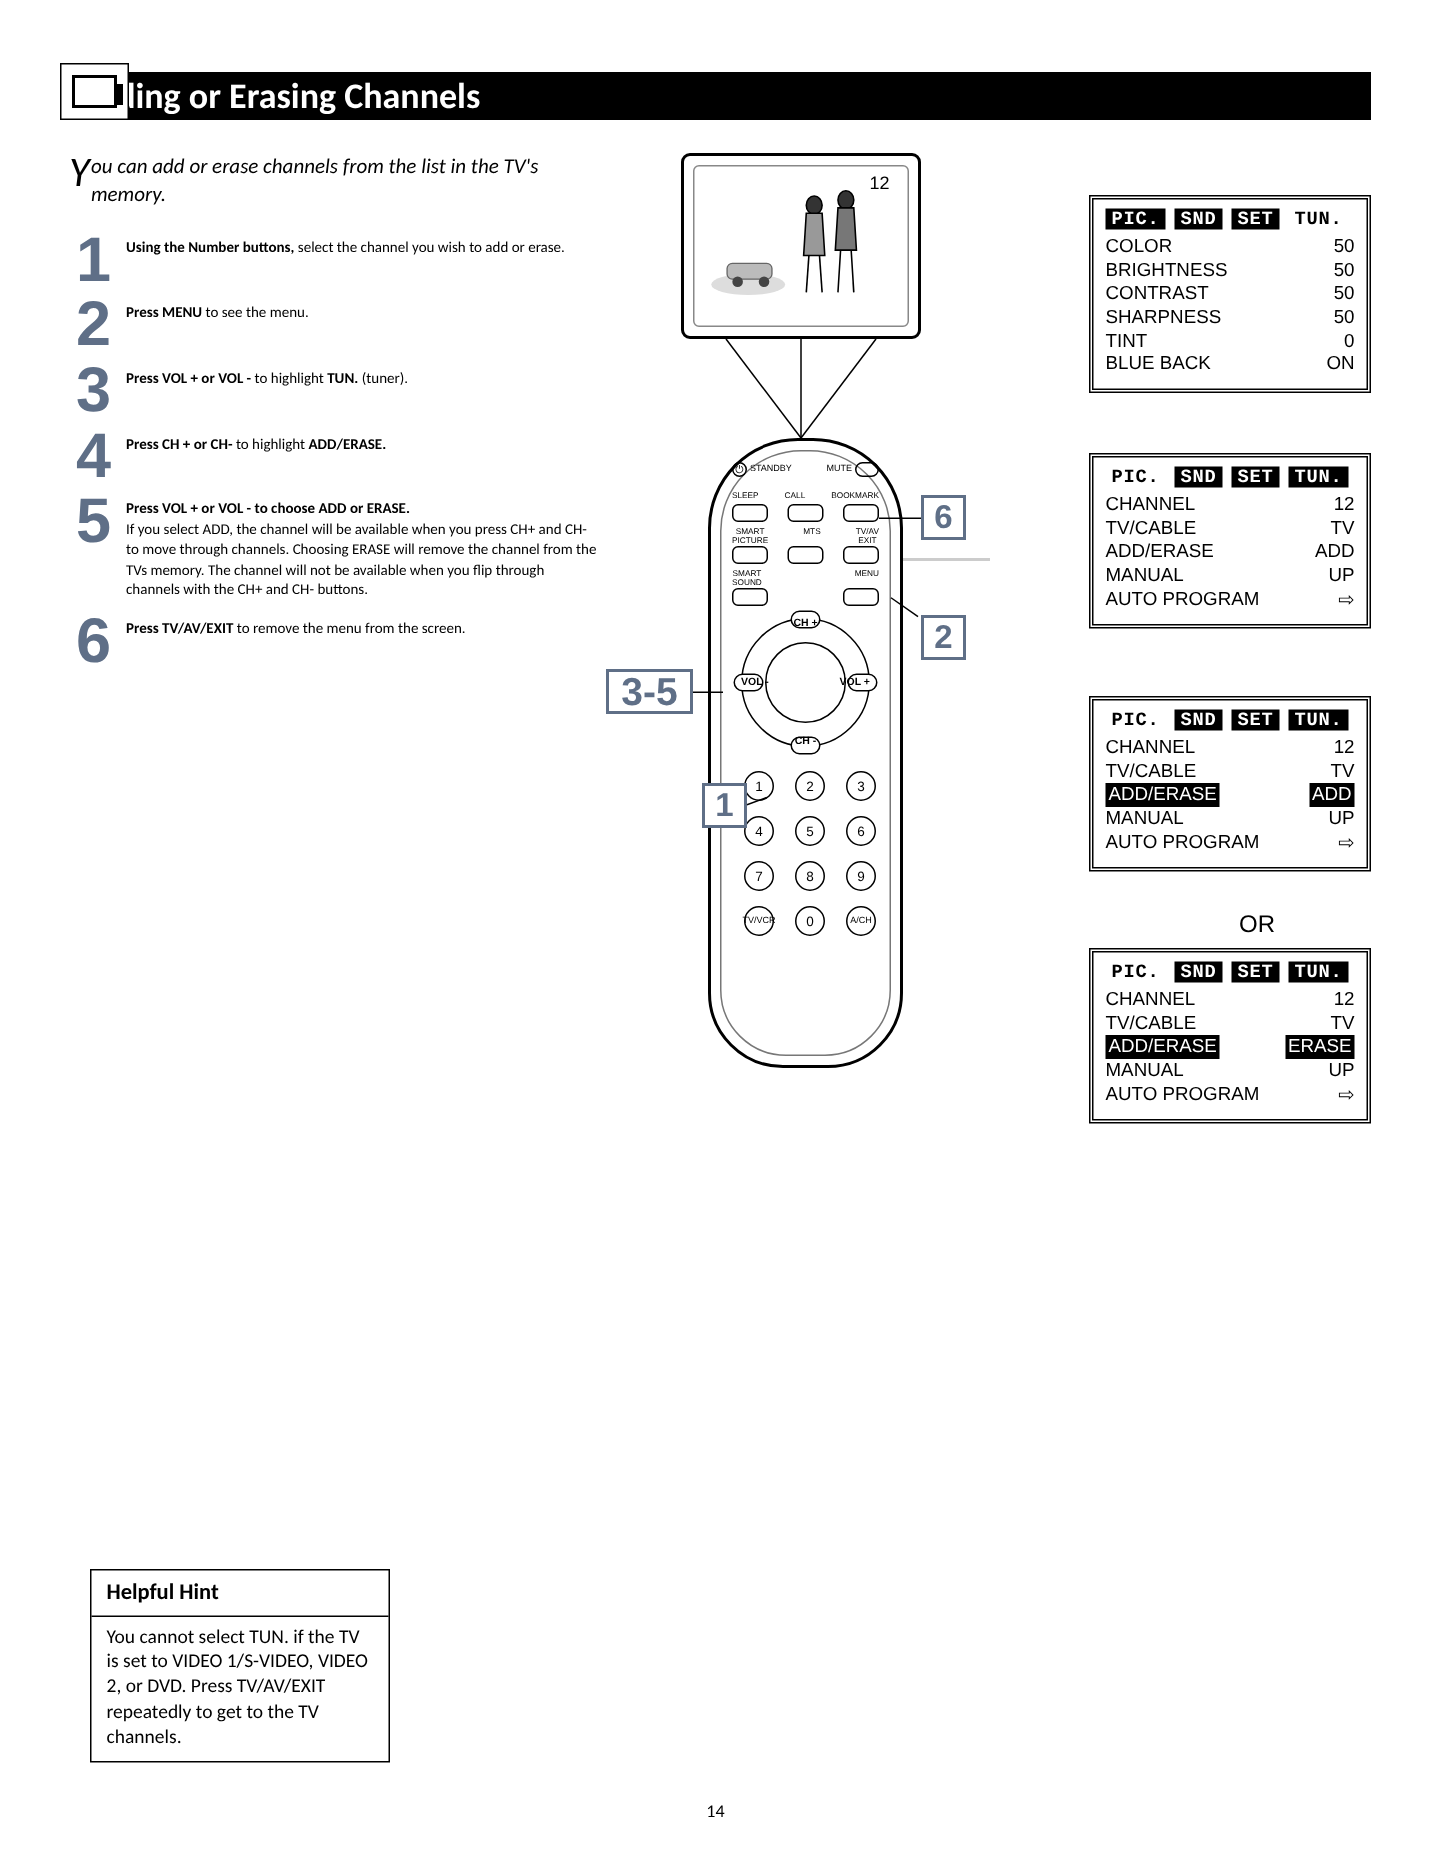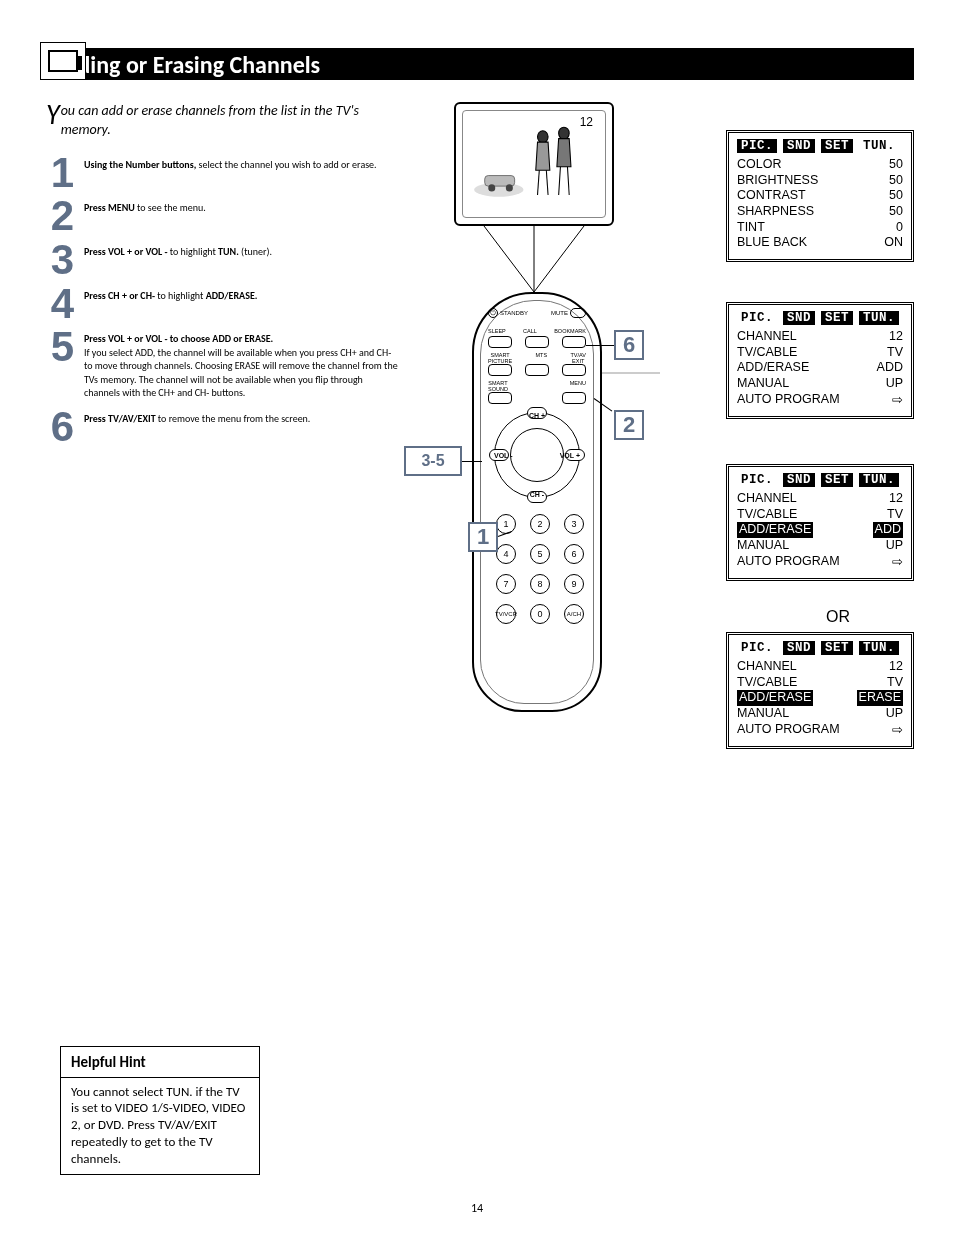--- a/index.html
+++ b/index.html
@@ -275,21 +275,21 @@
       <div class="callout" style="left:190px;top:228px;width:30px;height:30px;font-size:22px;">
           <span>6</span>
         </div>
       <div class="line" style="left:162px;top:243px;width:28px;"></div>
 
       <div class="callout" style="left:190px;top:308px;width:30px;height:30px;font-size:22px;">
           <span>2</span>
         </div>
       <div class="line" style="left:170px;top:296px;width:22px;transform:rotate(35deg);transform-origin:left;"></div>
 
-      <div class="callout" style="left:-20px;top:344px;width:58px;height:30px;font-size:16px;">
+      <div class="callout" style="left:-20px;top:344px;width:58px;height:30px;font-size:26px;">
           <span>3-5</span>
         </div>
       <div class="line" style="left:38px;top:359px;width:20px;"></div>
 
       <div class="callout" style="left:44px;top:420px;width:30px;height:30px;font-size:22px;">
           <span>1</span>
         </div>
       <div class="line" style="left:74px;top:434px;width:14px;transform:rotate(-20deg);transform-origin:left;"></div>
 
       <div class="line" style="left:178px;top:270px;width:58px;height:2px;background:#ccc;"></div>

